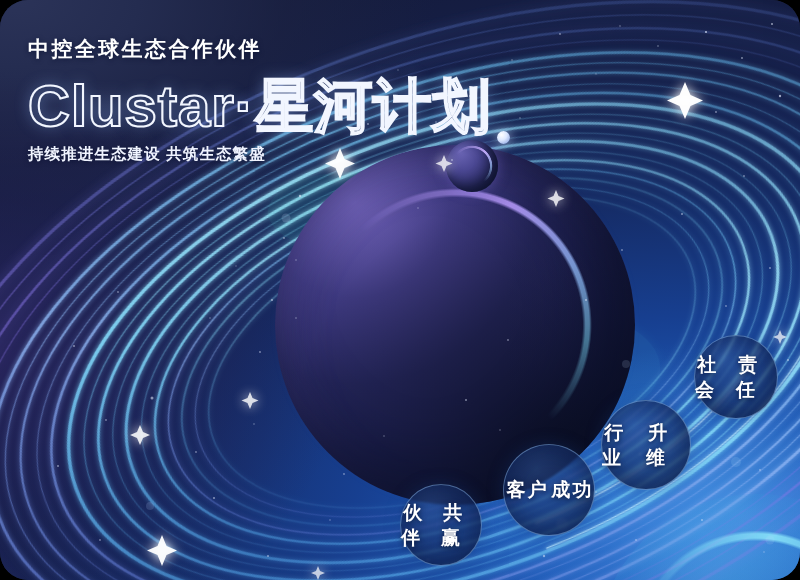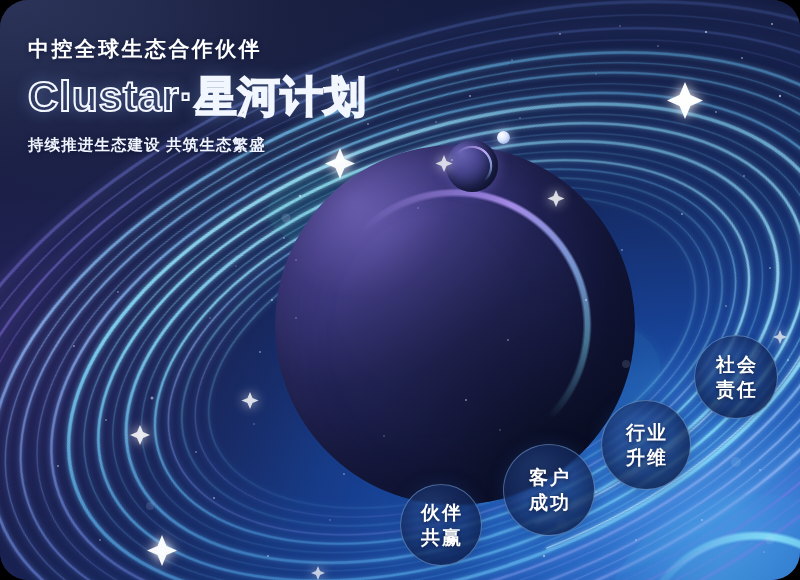--- a/index.html
+++ b/index.html
@@ -137,39 +137,39 @@
     z-index:8;
   }
   .eyebrow {
     font-size:21px; font-weight:700; letter-spacing:2.4px;
     color:#ffffff;
     text-shadow:0 1px 5px rgba(10,16,48,0.75);
     line-height:1.2;
   }
   .headline {
     margin-top:10px;
-    font-size:42px; font-weight:700; letter-spacing:1px;
+    font-size:58px; font-weight:700; letter-spacing:1px;
     line-height:1.22;
     color:transparent;
     -webkit-text-stroke:2.1px #f2f6ff;
     text-shadow:0 0 16px rgba(150,190,255,0.42);
     white-space:nowrap;
   }
   .tagline {
-    margin-top:13px;
+    margin-top:2px;
     font-size:15.5px; font-weight:700; letter-spacing:1.1px;
     color:#f0f4ff;
     text-shadow:0 1px 5px rgba(10,16,48,0.8);
   }
 
   
   .badge {
     position:absolute;
     border-radius:50%;
-    display:flex; flex-direction:column;
+    display:flex; flex-direction:row;
     align-items:center; justify-content:center;
     background:
       radial-gradient(circle at 36% 26%, rgba(46,82,150,0.62) 0%, rgba(26,52,112,0.66) 44%, rgba(16,34,82,0.74) 78%, rgba(12,28,70,0.78) 100%);
     border:1px solid rgba(150,195,240,0.42);
     box-shadow:
       inset 0 0 26px rgba(12,30,72,0.55),
       0 0 16px rgba(24,60,130,0.35);
     backdrop-filter:blur(1px);
     z-index:9;
   }

